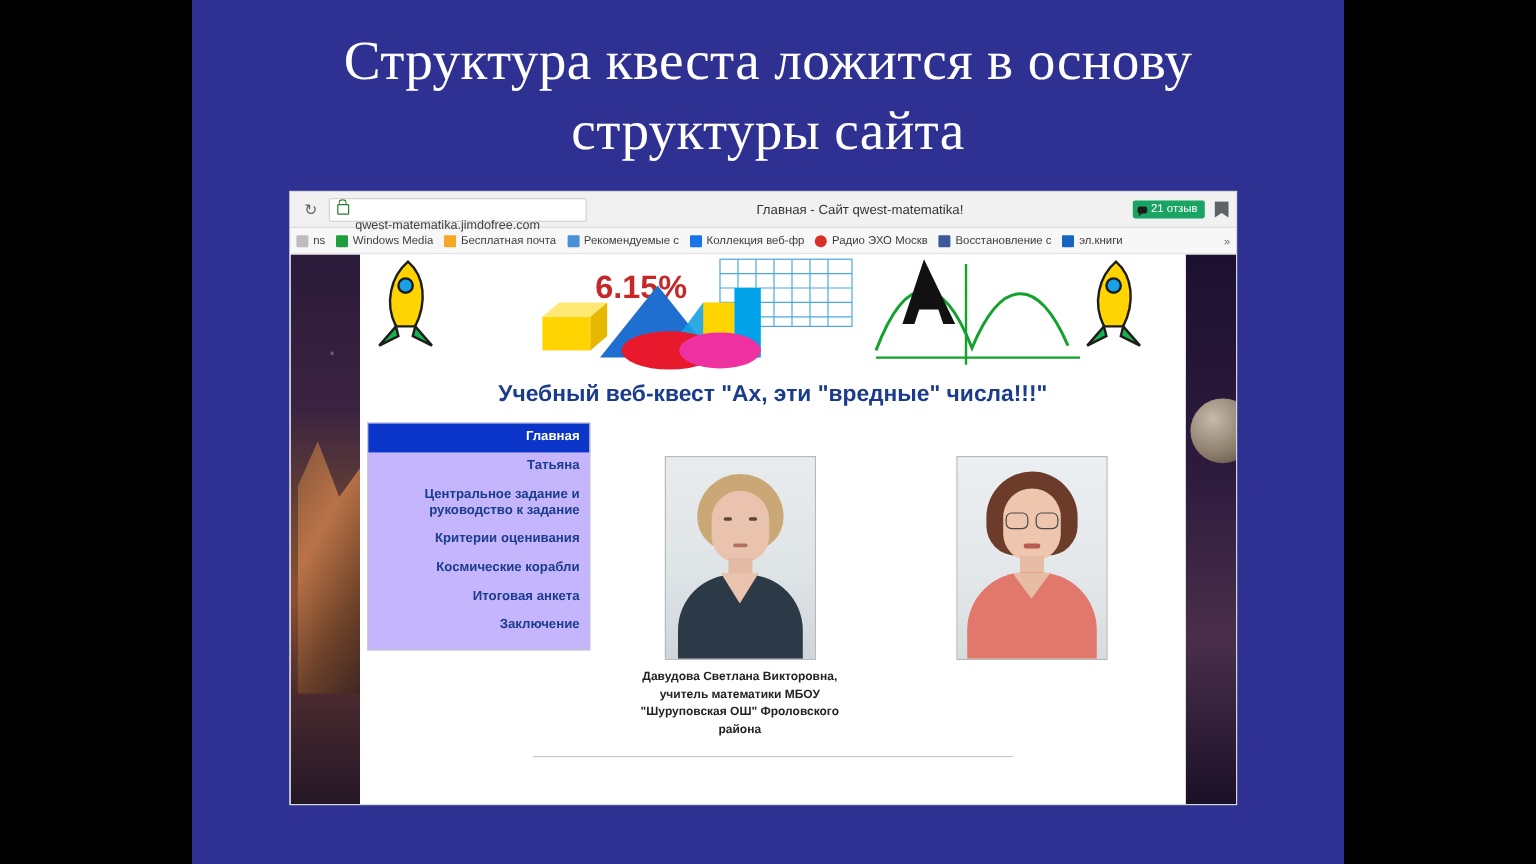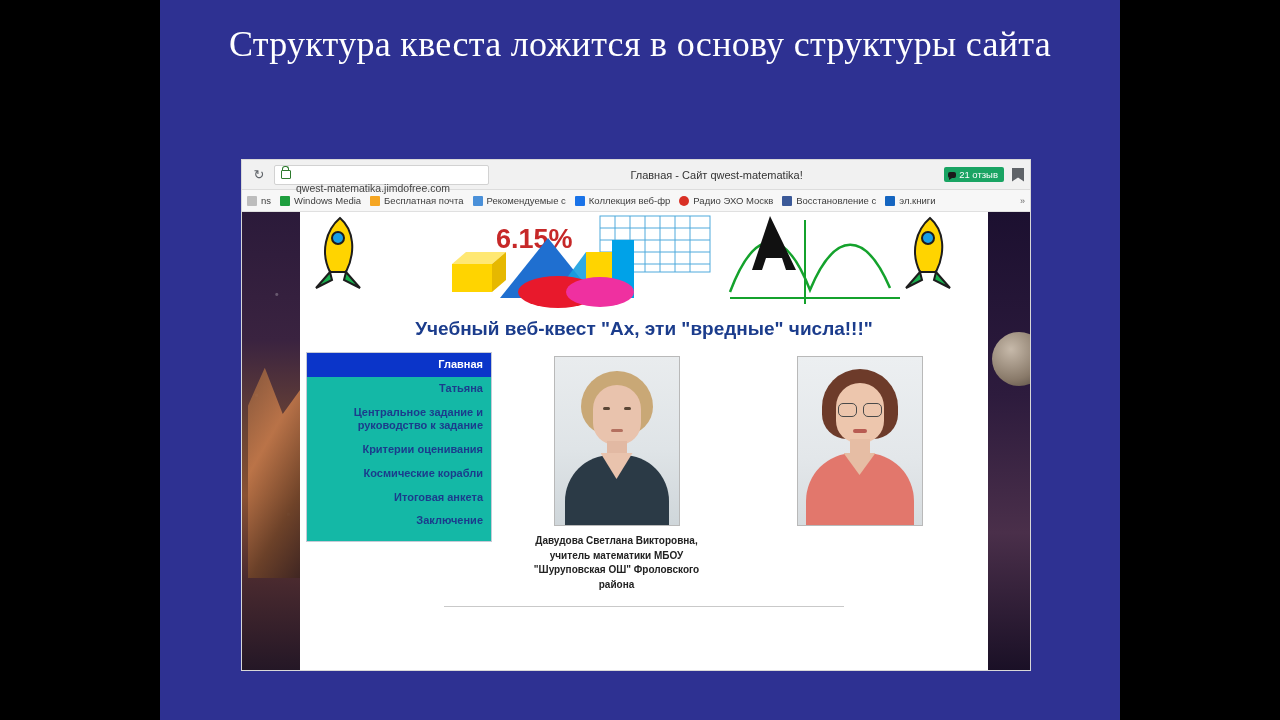--- a/index.html
+++ b/index.html
@@ -28,21 +28,21 @@
     height: 720px;
     background: #2e3192;
   }
   .slide-title {
     position: absolute;
     left: 40px;
     top: 22px;
     width: 880px;
     text-align: center;
     color: #ffffff;
-    font-size: 36px;
+    font-size: 46px;
     line-height: 1.25;
     font-family: "Liberation Serif", serif;
     letter-spacing: 0.3px;
   }
   
   .browser {
     position: absolute;
     left: 82px;   
     top: 160px;
     width: 788px;
@@ -257,21 +257,21 @@
   }
   .content-row {
     display: flex;
     align-items: flex-start;
     padding: 0 4px;
   }
   
   .navbox {
     width: 186px;
     margin-left: 2px;
-    background: #14b8a6;
+    background: #c4b5fd;
     border: 1px solid #c6cad6;
     box-sizing: border-box;
     padding-bottom: 8px;
     flex: 0 0 auto;
   }
   .nav-item {
     text-align: right;
     padding: 5px 8px;
     font-size: 11px;
     color: #1b3c8c;
@@ -286,20 +286,21 @@
   .cards {
     display: flex;
     flex: 1 1 auto;
     justify-content: space-around;
     gap: 10px;
     padding: 4px 8px 0 8px;
   }
   .card {
     width: 214px;
     text-align: center;
+    margin-top: 24px;
   }
   .photo {
     width: 124px;
     height: 168px;
     margin: 0 auto;
     border: 1px solid #b9b9b9;
     position: relative;
     overflow: hidden;
     background: #dfe3e6;
   }

